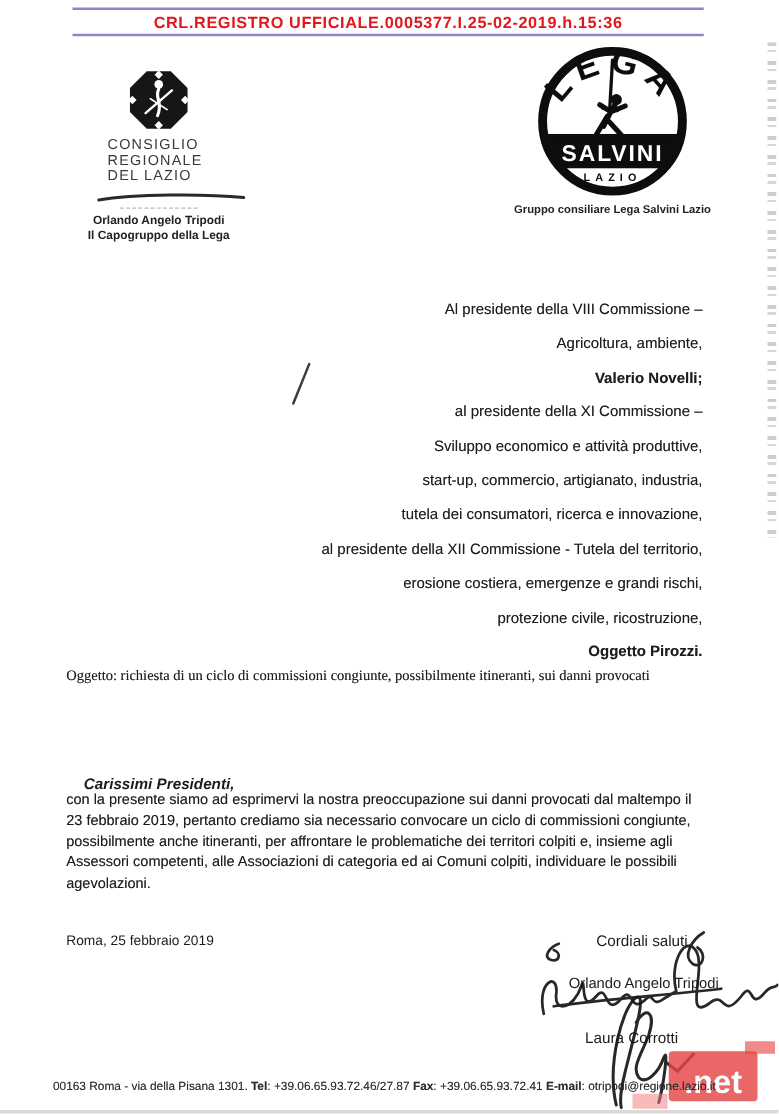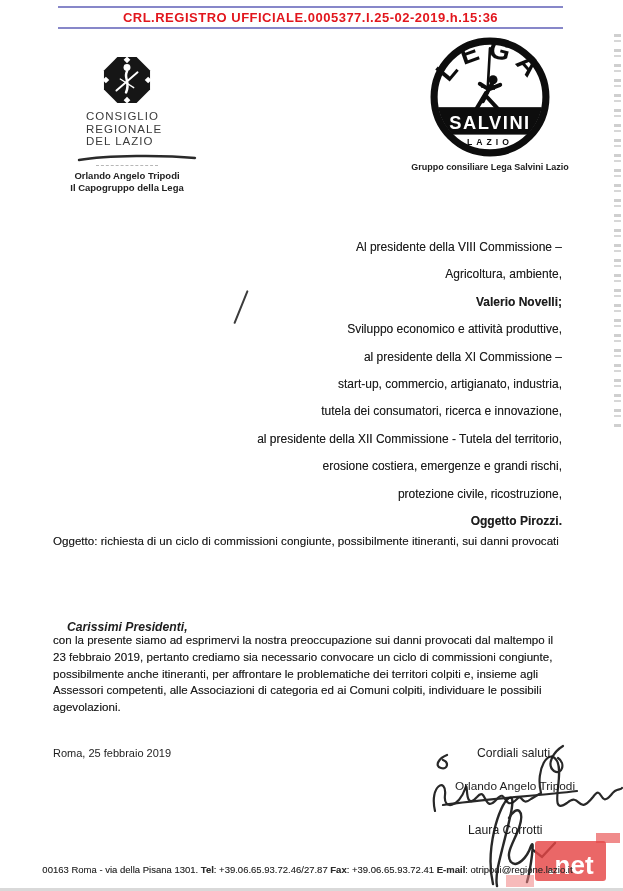--- a/index.html
+++ b/index.html
@@ -40,21 +40,21 @@
     text-shadow:0 0 .4px rgba(0,0,0,.45);
     margin-top:44px;
   }
   .recipients .bold{font-weight:bold;}
   .stray-mark{
     position:absolute; left:240px; top:289px; width:1.6px; height:36px;
     background:#3c3c3c; transform:rotate(22deg); border-radius:1px;
   }
   
   .doc-text{font-size:11.6px; color:#1d1d1d; text-shadow:0 0 .4px rgba(0,0,0,.45); white-space:nowrap;}
-  .subject{position:absolute; left:53px; top:531px; line-height:19px;}
+  .subject{position:absolute; left:53px; top:531px; line-height:19px;font-family:Liberation Serif, serif;}
   .salutation{position:absolute; left:67px; top:604px; font-weight:bold; font-style:italic; font-size:12.2px;margin-top:16px;}
   .body-par{position:absolute; left:53px; top:632px; line-height:16.8px;}
   .dateline{position:absolute; left:53px; top:747px; font-size:11px;}
   .regards{position:absolute; left:477px; top:746px; font-size:12.2px;}
   .signer1{position:absolute; left:455px; top:779px; font-size:11.8px;}
   .signer2{position:absolute; left:468px; top:823px; font-size:12.2px;}
   .signature-svg{position:absolute; pointer-events:none;}
   
   .wm-main{
     position:absolute; left:535px; top:841px; width:71px; height:40px;
@@ -133,22 +133,22 @@
       <text x="60" y="91" text-anchor="middle" font-family="Liberation Sans, sans-serif" font-weight="bold" font-size="18" letter-spacing="1.5" fill="#ffffff">SALVINI</text>
       <text x="60" y="107" text-anchor="middle" font-family="Liberation Sans, sans-serif" font-weight="bold" font-size="8.5" letter-spacing="4" fill="#0d0d0d">LAZIO</text>
     </svg>
     <div class="lega-caption">Gruppo consiliare Lega Salvini Lazio</div>
   </div>
 
   <div class="recipients">
     <div>Al presidente della VIII Commissione –</div>
     <div>Agricoltura, ambiente,</div>
     <div class="bold">Valerio Novelli;</div>
+    <div>al presidente della XI Commissione –</div>
     <div>Sviluppo economico e attività produttive,</div>
-    <div>al presidente della XI Commissione –</div>
     <div>start-up, commercio, artigianato, industria,</div>
     <div>tutela dei consumatori, ricerca e innovazione,</div>
     <div>al presidente della XII Commissione - Tutela del territorio,</div>
     <div>erosione costiera, emergenze e grandi rischi,</div>
     <div>protezione civile, ricostruzione,</div>
     <div class="bold">Oggetto Pirozzi.</div>
   </div>
 
   <div class="stray-mark"></div>
 

